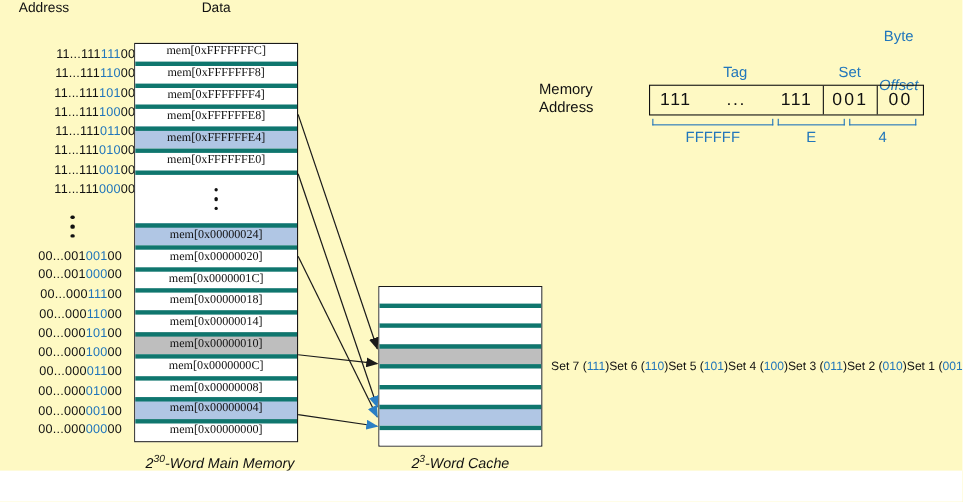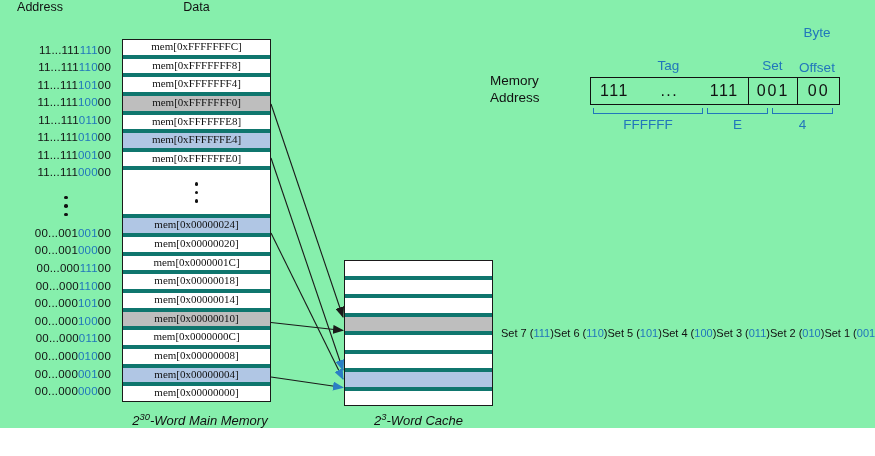--- a/index.html
+++ b/index.html
@@ -1,16 +1,16 @@
 <!DOCTYPE html>
 <html><head>
 <meta charset="utf-8">
 <style>
   html,body{margin:0;padding:0;background:#fff;}
-  .canvas{position:relative;width:875px;height:428px;background:#86efac;overflow:hidden;
+  .canvas{position:relative;width:875px;height:428px;background:#fef9c3;overflow:hidden;
           font-family:"Liberation Sans",sans-serif;color:#111;
           --accent:#2176bb; --row-blue:#b0c6e4; --row-gray:#bebebe;}
   .abs{position:absolute;}
   .hdr{font-size:12.5px;text-align:center;font-weight:400;}
   
   .addr-col{display:flex;flex-direction:column;}
   .addr-row{flex:1;display:flex;align-items:center;justify-content:flex-end;
             font-size:11.5px;letter-spacing:.2px;white-space:pre;}
   .blue{color:var(--accent);}
   
@@ -42,21 +42,21 @@
   svg.arrows{position:absolute;left:0;top:0;pointer-events:none;}
 </style>
 </head>
 <body>
 
 <div class="canvas" style="--accent: #2176bb; --row-blue: #b0c6e4; --row-gray: #bebebe;">
 
   <div class="abs hdr" style="left:0;top:22;width:80px;">Address</div>
   <div class="abs hdr" style="left:122px;top:22;width:149px;">Data</div>
 
-  <div class="abs addr-col" style="left:0;top:41px;width:111px;height:140px;" id="addr-top">
+  <div class="abs addr-col" style="left:12px;top:41px;width:111px;height:140px;" id="addr-top">
       <div class="addr-row"><span>11...111</span><span class="blue">111</span><span>00</span></div>
       <div class="addr-row"><span>11...111</span><span class="blue">110</span><span>00</span></div>
       <div class="addr-row"><span>11...111</span><span class="blue">101</span><span>00</span></div>
       <div class="addr-row"><span>11...111</span><span class="blue">100</span><span>00</span></div>
       <div class="addr-row"><span>11...111</span><span class="blue">011</span><span>00</span></div>
       <div class="addr-row"><span>11...111</span><span class="blue">010</span><span>00</span></div>
       <div class="addr-row"><span>11...111</span><span class="blue">001</span><span>00</span></div>
       <div class="addr-row"><span>11...111</span><span class="blue">000</span><span>00</span></div>
     </div>
 
@@ -82,23 +82,20 @@
   <div class="abs tbl" style="left:122px;top:39px;width:149px;height:363px;" id="mem-table">
       <div class="mem-row">
         <span>mem[0xFFFFFFFC]</span>
       </div>
       <div class="mem-row">
         <span>mem[0xFFFFFFF8]</span>
       </div>
       <div class="mem-row">
         <span>mem[0xFFFFFFF4]</span>
       </div>
-      <div class="mem-row hl-gray">
-        <span>mem[0xFFFFFFF0]</span>
-      </div>
       <div class="mem-row">
         <span>mem[0xFFFFFFE8]</span>
       </div>
       <div class="mem-row hl-blue">
         <span>mem[0xFFFFFFE4]</span>
       </div>
       <div class="mem-row">
         <span>mem[0xFFFFFFE0]</span>
       </div>
       <div class="dots-cell">
@@ -169,21 +166,21 @@
   </div>
 
   <div class="abs ma-label" style="left:490px;top:72px;">
     <div>Memory</div>
     <div>Address</div>
   </div>
 
   <div class="abs fld" style="left:786px;top:25px;width:62px;">Byte</div>
   <div class="abs fld" style="left:590px;top:58px;width:157px;">Tag</div>
   <div class="abs fld" style="left:747px;top:58px;width:51px;">Set</div>
-  <div class="abs fld" style="left:786px;top:60px;width:62px;">Offset</div>
+  <div class="abs fld" style="left:786px;top:70px;width:62px;font-style:italic;">Offset</div>
 
   <div class="abs ma-box" style="left:590px;top:77px;width:250px;height:28px;">
     <div class="ma-cell ma-tag">
       <span>111</span>
       <span>...</span>
       <span>111</span>
     </div>
     <div class="ma-cell ma-set">001</div>
     <div class="ma-cell ma-off">00</div>
   </div>

